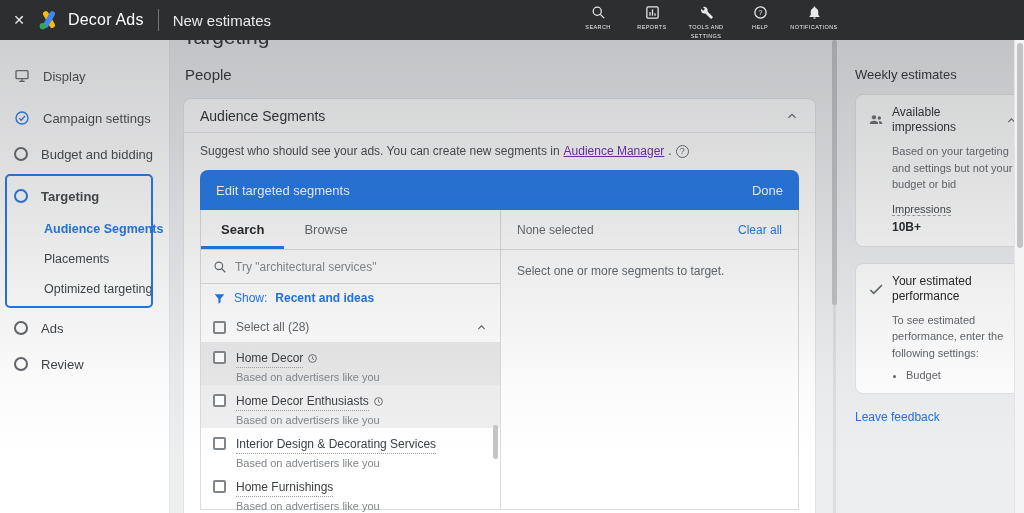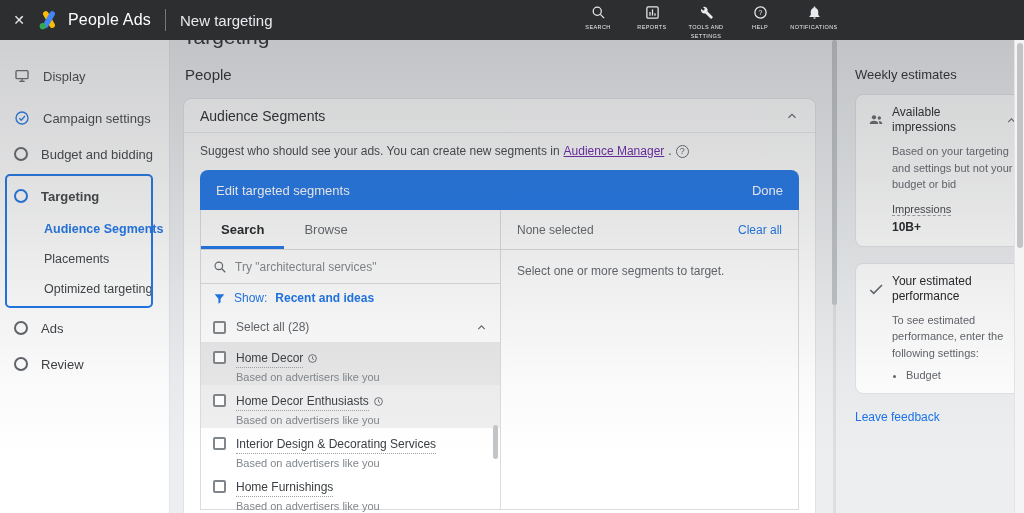--- a/index.html
+++ b/index.html
@@ -141,24 +141,24 @@
 <div class="topbar">
   <div class="tb-close">✕</div>
   <div class="tb-brand">
     <span>
       <svg width="22" height="22" viewBox="0 0 24 24">
         <rect x="9" y="1.5" width="6" height="20" rx="3" transform="rotate(-30 12 11.5)" fill="#fbbc04"></rect>
         <rect x="9" y="1.5" width="6" height="20" rx="3" transform="rotate(30 12 11.5)" fill="#4285f4"></rect>
         <circle cx="5.2" cy="18.8" r="3.4" fill="#34a853"></circle>
       </svg>
     </span>
-    <span class="tb-brand-name">People Ads</span>
+    <span class="tb-brand-name">Decor Ads</span>
   </div>
   <div class="tb-divider"></div>
-  <div class="tb-title">New targeting</div>
+  <div class="tb-title">New estimates</div>
   <div class="tb-spacer"></div>
   <div class="tb-nav">
     <div class="tb-nav-item">
       <span class="ico">
         <svg width="15" height="15" viewBox="0 0 24 24">
             <circle cx="10" cy="10" r="6.5" fill="none" stroke="currentColor" stroke-width="2"></circle>
             <line x1="15" y1="15" x2="21" y2="21" stroke="currentColor" stroke-width="2"></line>
           </svg>
       </span>
       <span class="tb-nav-label">SEARCH</span>

